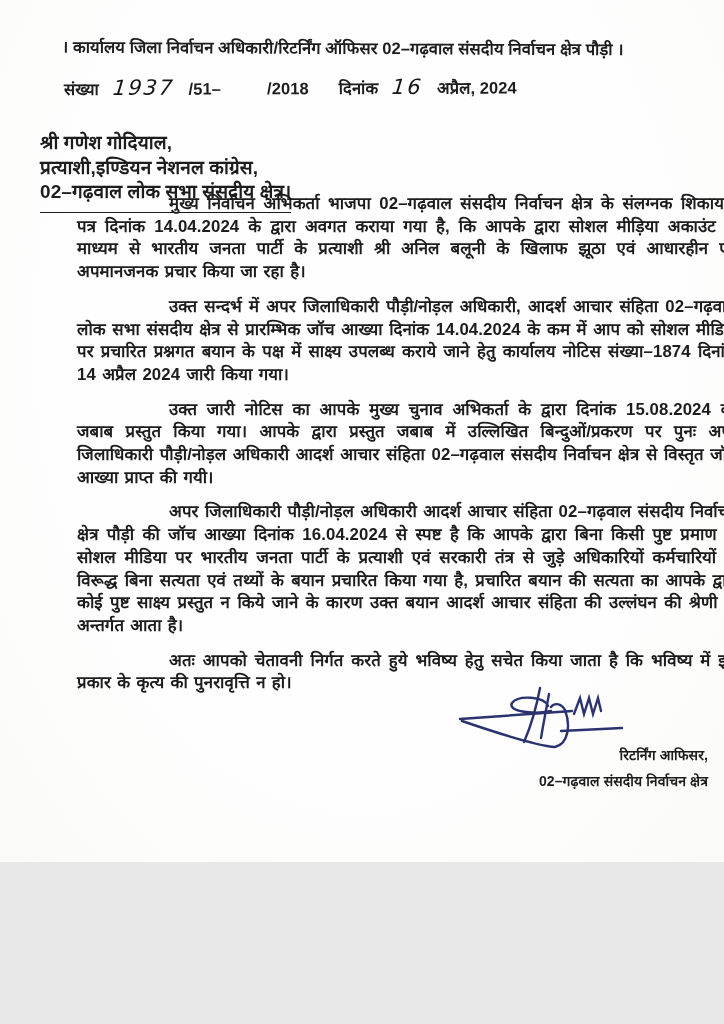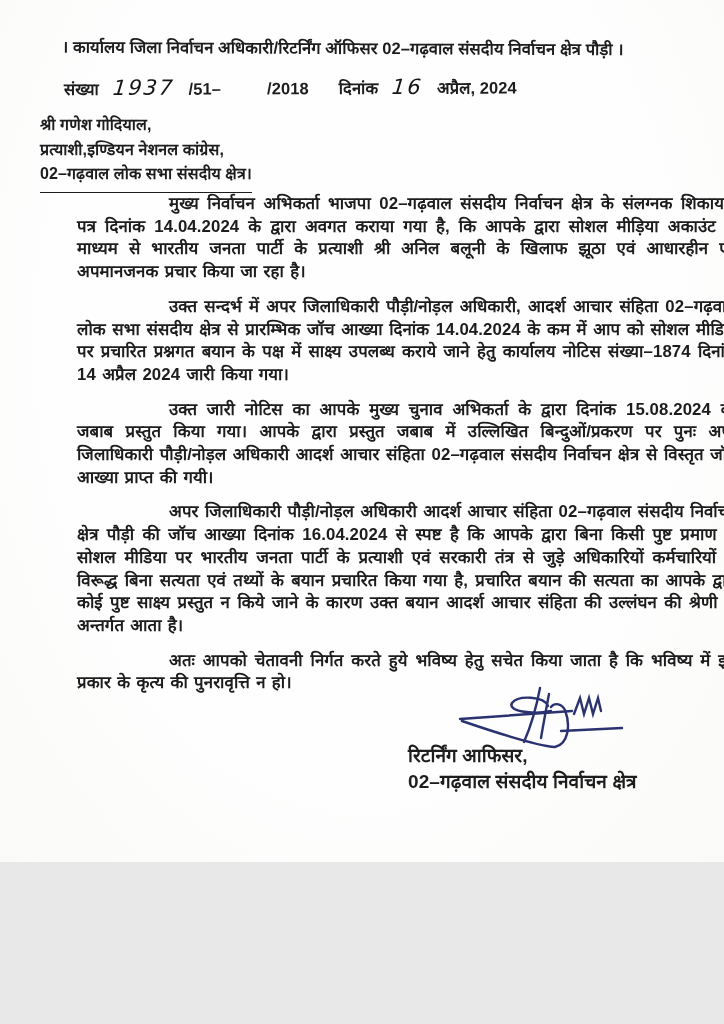--- a/index.html
+++ b/index.html
@@ -55,22 +55,22 @@
     color: #161616;
   }
   .gap-s { width: 14px; }
   .gap-m { width: 30px; }
   .gap-l { width: 46px; }
 
   
   .addressee {
     position: absolute;
     left: 40px;
-    top: 113px;
-    font-size: 16px;
+    top: 131px;
+    font-size: 19px;
     line-height: 24.5px;
   }
   .addressee .underlined span {
     border-bottom: 1.6px solid #1d1d1d;
     padding-bottom: 10px;
   }
 
   
   .body-block {
     position: absolute;
@@ -94,22 +94,22 @@
     left: 452px;
     top: 684px;
     width: 175px;
     height: 66px;
   }
   .sig-text {
     position: absolute;
     left: 408px;
     top: 743px;
     width: 300px;
-    text-align: left;
-    font-size: 19px;
+    text-align: right;
+    font-size: 14px;
     line-height: 25.5px;
   }
 </style>
 </head>
 <body>
 
 <div class="page">
 
   <div class="header-line hindi">। कार्यालय जिला निर्वाचन अधिकारी/रिटर्निंग ऑफिसर 02–गढ़वाल संसदीय निर्वाचन क्षेत्र पौड़ी ।</div>
 

